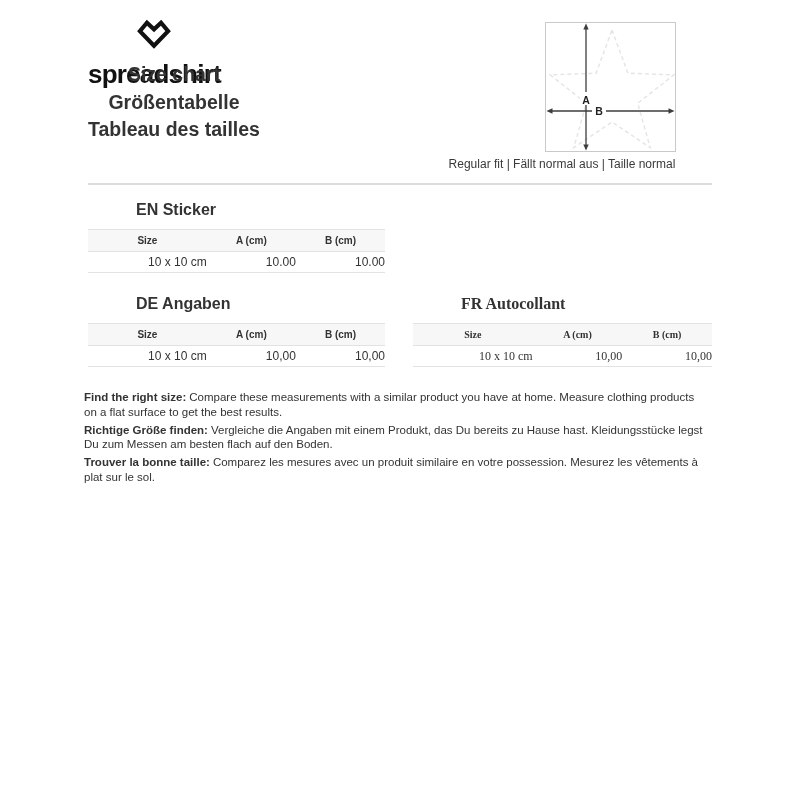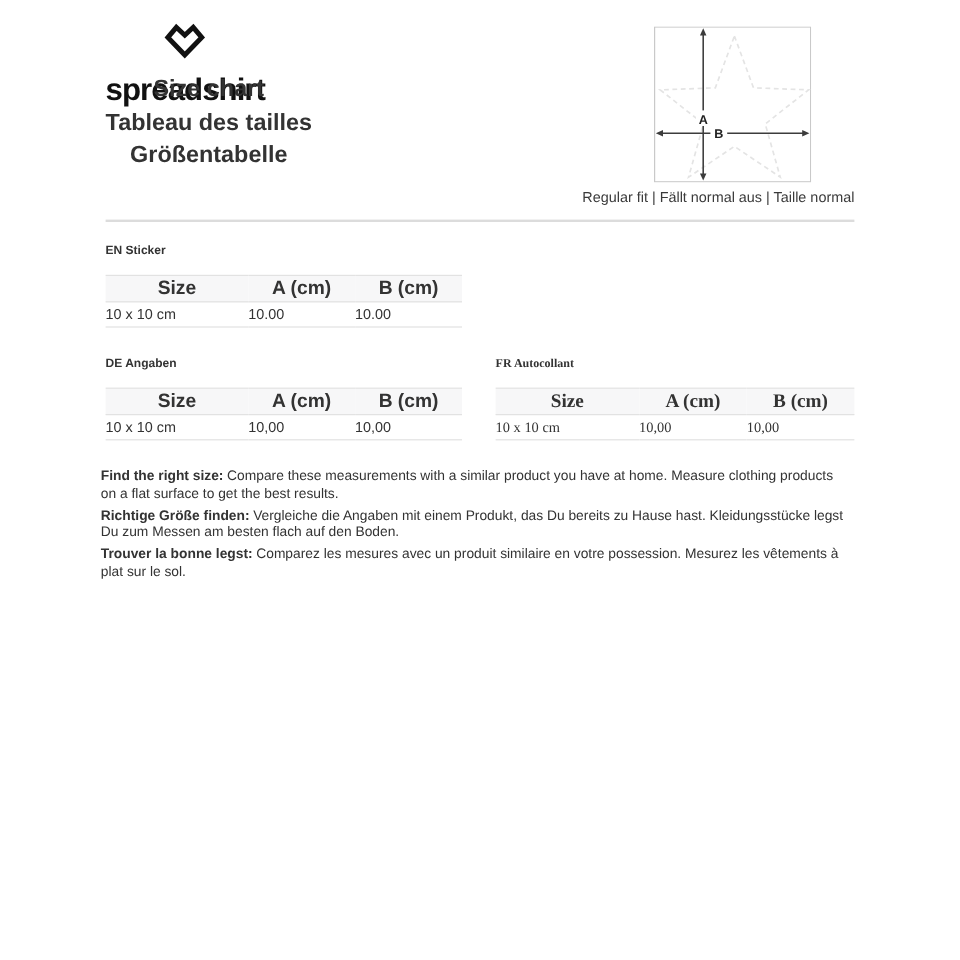--- a/index.html
+++ b/index.html
@@ -22,38 +22,38 @@
   .logo{position:absolute;left:88px;top:19px;display:flex;align-items:center;gap:9px;flex-direction:column;}
   .logo svg{overflow:visible;display:block;}
   .logo-text{font-size:26px;font-weight:700;letter-spacing:-0.8px;color:var(--text-black);}
 
   
   .headings{position:absolute;left:88px;top:61px;text-align:center;}
   .headings div{font-size:19.5px;line-height:27.5px;font-weight:700;color:var(--text-primary);}
 
   
   .diagram{position:absolute;left:545px;top:22px;}
-  .fit-note{position:absolute;left:412px;top:157px;width:300px;text-align:right;font-size:12px;color:#3a3a3a;}
+  .fit-note{position:absolute;left:412px;top:157px;width:300px;text-align:center;font-size:12px;color:#3a3a3a;}
 
   
   .divider{position:absolute;left:88px;top:183px;width:624px;height:2px;background:var(--divider);}
 
   
   .table-block{position:absolute;}
   .tb-1{left:88px;top:202px;width:297px;}
   .tb-2{left:413px;top:202px;width:299px;}
   .tb-3{left:88px;top:296px;width:297px;}
   .tb-4{left:413px;top:296px;width:299px;font-family:Liberation Serif, serif;}
-  .table-title{font-size:10px;font-weight:700;line-height:16px;color:var(--text-primary);margin-bottom:11px;}
+  .table-title{font-size:16px;font-weight:700;line-height:16px;color:var(--text-primary);margin-bottom:11px;margin-left:48px;}
   table{width:100%;border-collapse:collapse;table-layout:fixed;}
   col.c-size{width:40%;} col.c-a{width:30%;} col.c-b{width:30%;}
   thead th{background:var(--header-bg);border-top:1px solid var(--border);border-bottom:1px solid var(--border);
-    height:22px;font-size:16px;font-weight:700;color:var(--text-primary);text-align:center;vertical-align:middle;}
+    height:22px;font-size:10px;font-weight:700;color:var(--text-primary);text-align:center;vertical-align:middle;}
   tbody td{border-bottom:1px solid var(--border);height:21px;font-size:12px;color:var(--text-primary);
-    text-align:left;vertical-align:middle;}
+    text-align:right;vertical-align:middle;}
 
   
   .notes{position:absolute;left:84px;top:390px;width:624px;}
   .notes p{font-size:11.5px;line-height:14.5px;color:var(--text-primary);margin-bottom:3.5px;}
   .notes strong{font-weight:700;margin-right:3px;}
 </style>
 </head>
 <body>
 
 <div class="page">
@@ -62,22 +62,22 @@
     <span>
       <svg width="38" height="31" viewBox="0 0 40 33">
         <path d="M20 28.5 L5 13 L12.5 4 L20 11 L27.5 4 L35 13 Z" fill="none" stroke="#111111" stroke-width="4.4" stroke-linejoin="miter"></path>
       </svg>
     </span>
     <span class="logo-text">spreadshirt</span>
   </div>
 
   <div class="headings">
     <div>Size chart</div>
+    <div>Größentabelle</div>
     <div>Tableau des tailles</div>
-    <div>Größentabelle</div>
   </div>
 
   <div class="diagram">
     <svg width="131" height="130" viewBox="0 0 131 130">
       <rect x="0.5" y="0.5" width="130" height="129" fill="#ffffff" stroke="#c9c9c9" stroke-width="1"></rect>
       <path d="M67 8 L82.9 51.2 L128.8 52.9 L92.7 81.3 L105.2 125.6 L67 100 L28.8 125.6 L41.3 81.3 L5.2 52.9 L51.1 51.2 Z" fill="none" stroke="#e4e4e4" stroke-width="1.4" stroke-dasharray="4 3"></path>
 
       <line x1="41" y1="6" x2="41" y2="124" stroke="#3c3c3c" stroke-width="1.3"></line>
       <polygon points="41,1.5 38.3,7.5 43.7,7.5" fill="#3c3c3c"></polygon>
       <polygon points="41,128.5 38.3,122.5 43.7,122.5" fill="#3c3c3c"></polygon>
@@ -168,16 +168,16 @@
         <td>10,00</td>
         <td>10,00</td>
       </tr>
         </tbody>
     </table>
   </div>
 
   <div class="notes">
     <p><strong>Find the right size:</strong><span>Compare these measurements with a similar product you have at home. Measure clothing products on a flat surface to get the best results.</span></p>
     <p><strong>Richtige Größe finden:</strong><span>Vergleiche die Angaben mit einem Produkt, das Du bereits zu Hause hast. Kleidungsstücke legst Du zum Messen am besten flach auf den Boden.</span></p>
-    <p><strong>Trouver la bonne legst:</strong><span>Comparez les mesures avec un produit similaire en votre possession. Mesurez les vêtements à plat sur le sol.</span></p>
+    <p><strong>Trouver la bonne taille:</strong><span>Comparez les mesures avec un produit similaire en votre possession. Mesurez les vêtements à plat sur le sol.</span></p>
   </div>
 
 </div>
 
 </body></html>

